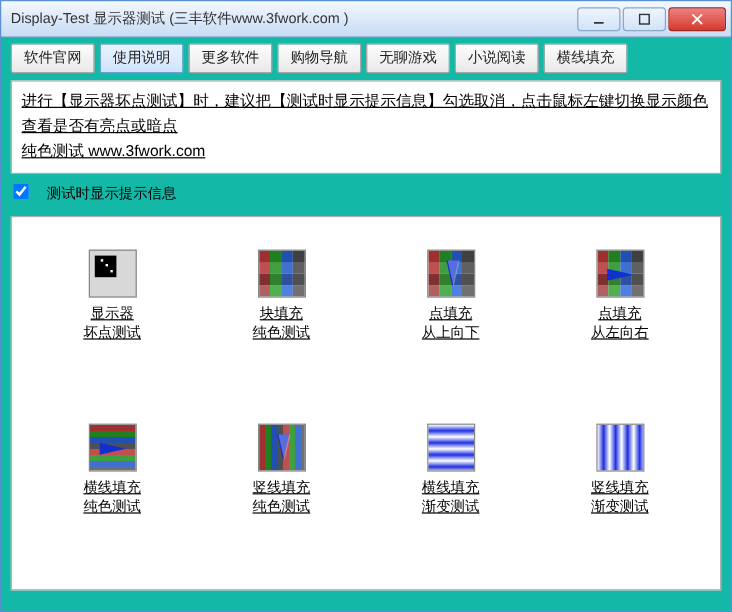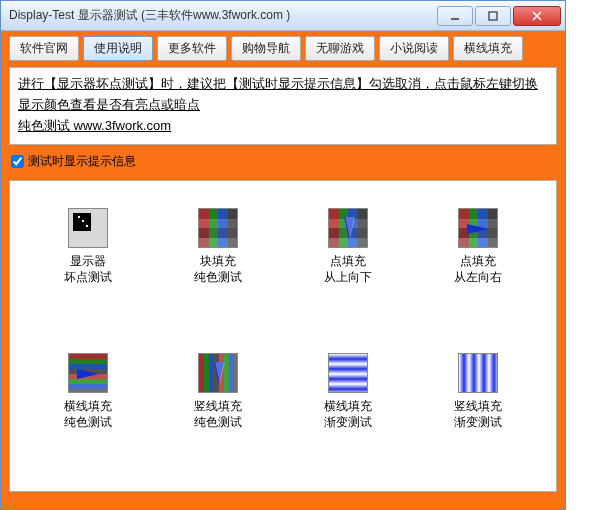--- a/index.html
+++ b/index.html
@@ -5,24 +5,24 @@
     * { margin: 0; padding: 0; box-sizing: border-box; }
     body {
       font-family: "Microsoft YaHei", "SimSun", sans-serif;
       font-size: 12px;
       background: #fff;
       width: 610px;
       height: 510px;
       overflow: hidden;
     }
     .window {
-      width: 566px;
+      width: 610px;
       height: 510px;
       border: 1px solid #5a8fd6;
-      background: #f97316;
+      background: #14b8a6;
       display: flex;
       flex-direction: column;
     }
     .titlebar {
       height: 30px;
       background: linear-gradient(to bottom, #f5f9ff 0%, #dce9f9 50%, #c8ddf5 100%);
       border-bottom: 1px solid #a0b8d8;
       display: flex;
       align-items: center;
       padding: 0 4px 0 8px;
@@ -83,22 +83,22 @@
       padding: 6px 8px;
       font-size: 13px;
       line-height: 1.6;
       color: #000;
       margin-bottom: 8px;
       height: 78px;
       text-decoration: underline;
     }
     .checkbox-row {
       display: flex;
-      align-items: center;
-      gap: 4px;
+      align-items: flex-start;
+      gap: 15px;
       margin-bottom: 10px;
       padding-left: 2px;
     }
     .checkbox-row input { width: 13px; height: 13px; }
     .main-panel {
       flex: 1;
       background: #fff;
       border: 1px solid #b0b0b0;
       padding: 20px 18px;
       display: grid;
@@ -123,20 +123,21 @@
       margin-bottom: 6px;
       position: relative;
       overflow: hidden;
     }
     .item-label {
       text-align: center;
       font-size: 12px;
       line-height: 1.3;
       color: #000;
       white-space: pre-line;
+      text-decoration: underline;
     }
     
     .icon-deadpixel {
       background: #d8d8d8;
     }
     .icon-deadpixel::before {
       content: "";
       position: absolute;
       top: 4px; left: 4px;
       width: 18px; height: 18px;

